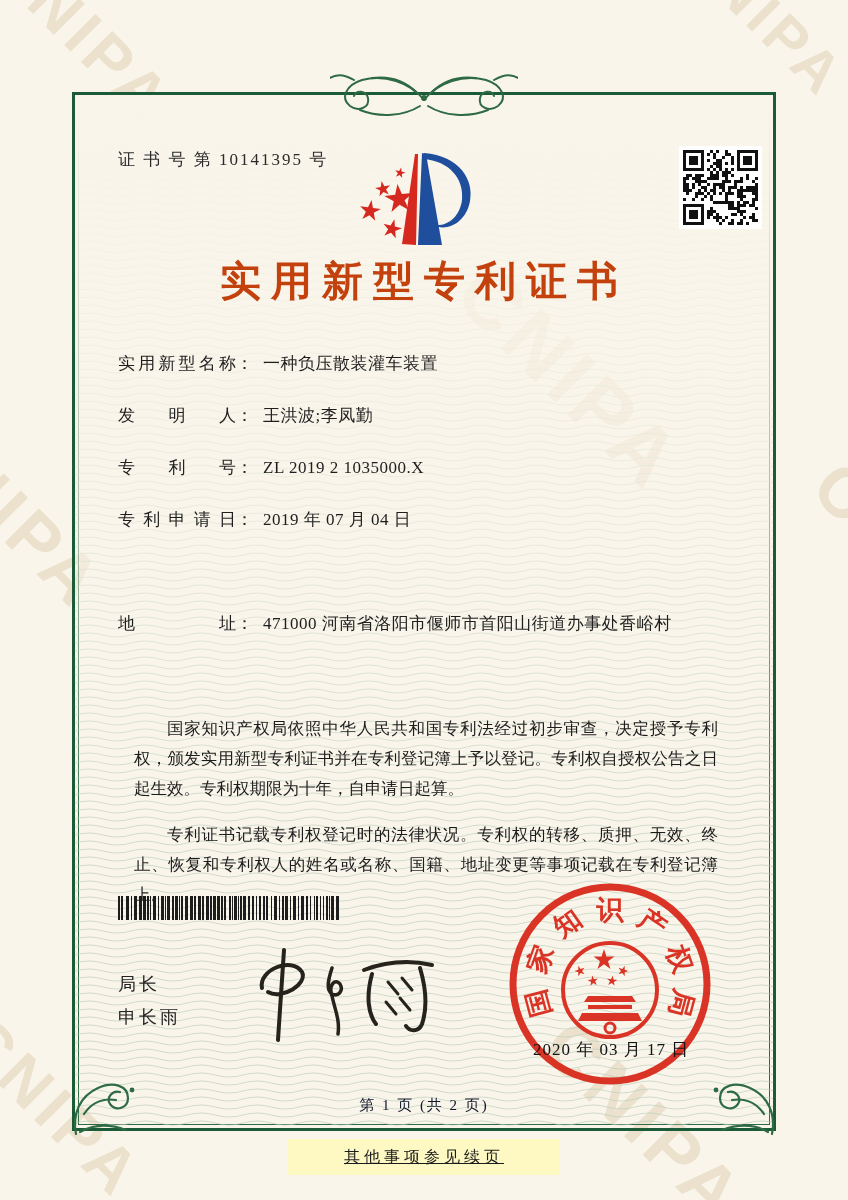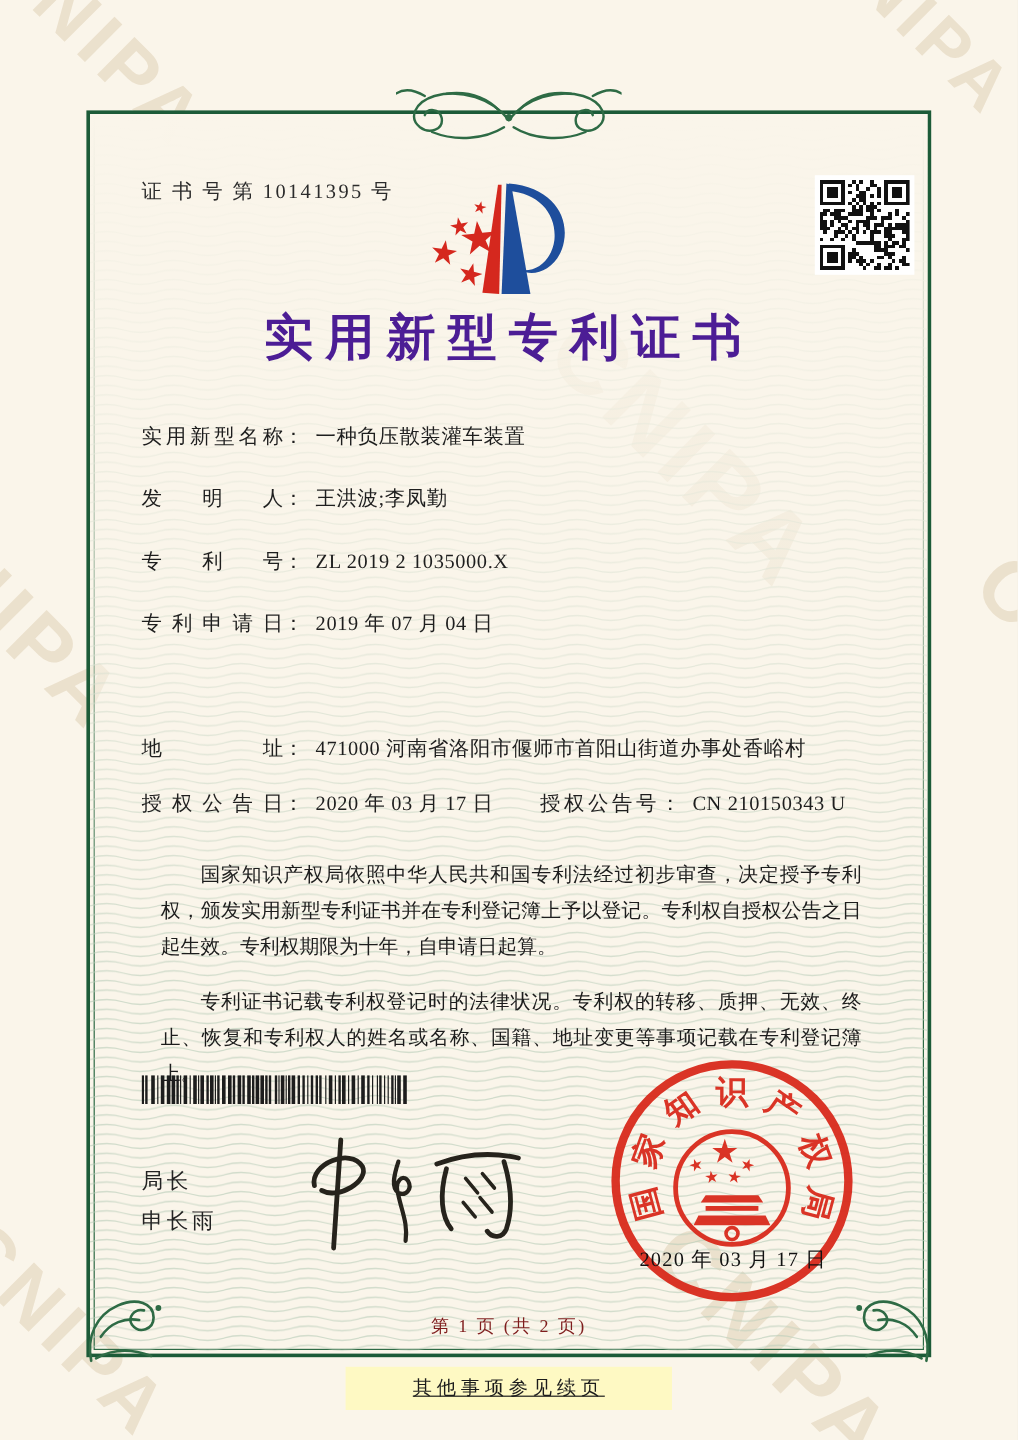--- a/index.html
+++ b/index.html
@@ -41,21 +41,21 @@
     font-size:17px;color:#2b2b2b;letter-spacing:2px;text-align:center;
   }
   .logo{position:absolute;left:338px;top:142px;}
   .qr-box{
     position:absolute;left:679px;top:146px;width:83px;height:83px;
     background:#ffffff;display:flex;align-items:center;justify-content:center;
   }
   .title{
     position:absolute;left:0;top:254px;width:848px;
     text-align:center;font-size:41px;font-weight:600;
-    letter-spacing:10px;color:#4c1d95;
+    letter-spacing:10px;color:#c2410c;
   }
   
   .field{
     position:absolute;left:118px;font-size:17px;color:#1e1e1e;
     white-space:nowrap;
   }
   .field .lbl{
     display:inline-block;width:118px;text-align:justify;text-align-last:justify;
     vertical-align:bottom;
   }
@@ -82,21 +82,21 @@
     font-family:"Liberation Serif","DejaVu Serif",serif;
     font-weight:bold;
   }
   .seal-date{
     position:absolute;left:506px;top:1038px;width:210px;
     text-align:center;font-size:17px;color:#121212;letter-spacing:1px;
     z-index:5;
   }
   .page-num{
     position:absolute;left:0;top:1096px;width:848px;text-align:center;
-    font-size:15px;color:#7f1d1d;letter-spacing:2px;
+    font-size:15px;color:#0f172a;letter-spacing:2px;
   }
   .footer-note{
     position:absolute;left:288px;top:1139px;width:272px;height:36px;
     background:#fef9c3;display:flex;align-items:center;justify-content:center;
     font-size:16px;color:#1c1c1c;letter-spacing:4px;text-decoration:underline;
   }
 </style>
 </head>
 <body>
 
@@ -393,26 +393,20 @@
   </div>
   <div class="field" style="top:456px">
     <span class="lbl">专利号</span><span class="colon">：</span><span class="val">ZL 2019 2 1035000.X</span>
   </div>
   <div class="field" style="top:508px">
     <span class="lbl">专利申请日</span><span class="colon">：</span><span class="val">2019 年 07 月 04 日</span>
   </div>
   <div class="field" style="top:612px">
     <span class="lbl">地址</span><span class="colon">：</span><span class="val">471000 河南省洛阳市偃师市首阳山街道办事处香峪村</span>
   </div>
-  <div class="field" style="top:658px">
-    <span class="lbl">授权公告日</span><span class="colon">：</span><span class="val">2020 年 03 月 17 日</span>
-    <span class="grant-no">
-      <span class="lbl2">授权公告号</span><span class="colon">：</span><span class="val">CN 210150343 U</span>
-    </span>
-  </div>
 
   <div class="body-text">
     <p>国家知识产权局依照中华人民共和国专利法经过初步审查，决定授予专利权，颁发实用新型专利证书并在专利登记簿上予以登记。专利权自授权公告之日起生效。专利权期限为十年，自申请日起算。</p>
     <p>专利证书记载专利权登记时的法律状况。专利权的转移、质押、无效、终止、恢复和专利权人的姓名或名称、国籍、地址变更等事项记载在专利登记簿上。</p>
   </div>
 
   <svg id="barcode-svg" class="barcode" width="224" height="24">
       <rect x="0" y="0" width="2" height="24" fill="#1d1d1d"></rect>
       <rect x="3" y="0" width="2" height="24" fill="#1d1d1d"></rect>
       <rect x="8" y="0" width="3" height="24" fill="#1d1d1d"></rect>

